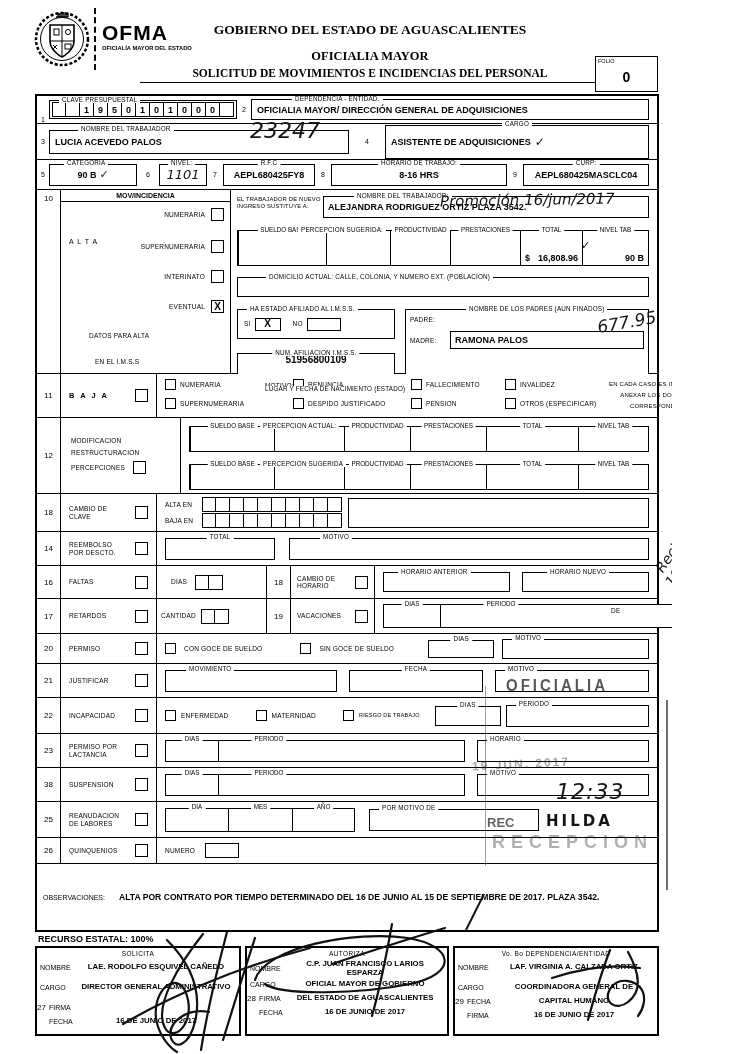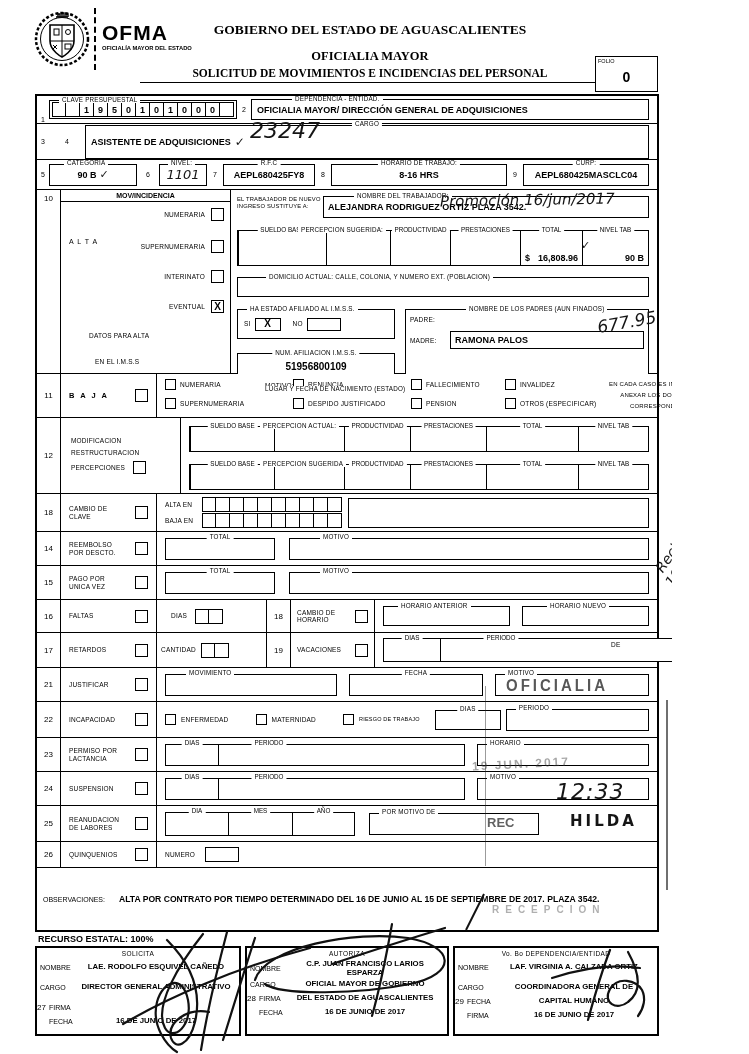--- a/index.html
+++ b/index.html
@@ -86,20 +86,24 @@
       </div>
       <span style="width:14px;text-align:center;font-size:7px">2</span>
       <div class="fbox" style="flex:1;height:21px;margin-right:8px;display:flex;align-items:center;padding:0 5px">
         <span class="flabel" style="left:40px">DEPENDENCIA - ENTIDAD.</span>
         <span class="v">OFICIALIA MAYOR/ DIRECCIÓN GENERAL DE ADQUISICIONES</span>
       </div>
     </div>
 
     <div class="row" style="height:36px;align-items:center">
       <span style="width:12px;text-align:center;font-size:7px">3</span>
+      <div class="fbox" style="width:300px;height:24px;display:flex;align-items:center;padding:0 5px">
+        <span class="flabel" style="left:28px">NOMBRE DEL TRABAJADOR</span>
+        <span class="v">LUCIA ACEVEDO PALOS</span>
+      </div>
       <span style="width:36px;text-align:center;font-size:7px">4</span>
       <div class="fbox" style="flex:1;height:24px;margin-right:8px;display:flex;align-items:center;padding:16px 5px">
         <span class="flabel c">CARGO</span>
         <span class="v">ASISTENTE DE ADQUISICIONES</span>
         <span class="hwi" style="font-size:12px;margin-left:4px">✓</span>
       </div>
     </div>
 
     <div class="row" style="height:30px;align-items:center">
       <span style="width:12px;text-align:center;font-size:7px">5</span>
@@ -195,21 +199,21 @@
         </div>
         <div style="display:flex;gap:10px;margin-top:12px">
           <div style="width:158px;flex:none">
             <div class="fbox" style="height:30px;display:flex;align-items:center;padding:0 6px;gap:4px">
               <span class="flabel">HA ESTADO AFILIADO AL I.M.S.S.</span>
               <span class="lab">SI</span>
               <span class="cb" style="width:26px">X</span>
               <span class="lab" style="margin-left:8px">NO</span>
               <span class="cb" style="width:34px"></span>
             </div>
-            <div class="fbox" style="height:26px;margin-top:14px;display:flex;align-items:center;justify-content:center">
+            <div class="fbox" style="height:26px;margin-top:14px;display:flex;justify-content:center">
               <span class="flabel c">NUM. AFILIACION I.M.S.S.</span>
               <span class="v" style="font-size:10px">51956800109</span>
             </div>
           </div>
           <div class="fbox" style="flex:1;height:66px;padding:4px 4px 2px 4px">
             <span class="flabel" style="left:60px">NOMBRE DE LOS PADRES (AUN FINADOS)</span>
             <div style="display:flex;align-items:center;gap:6px;margin-top:2px">
               <span class="lab" style="width:34px">PADRE:</span>
             </div>
             <div style="display:flex;align-items:center;gap:6px;margin-top:8px">
@@ -397,38 +401,20 @@
       <div style="flex:1;display:flex;align-items:center;gap:14px;padding:4px 8px">
         <div class="fbox" style="width:110px;height:22px">
             <span class="flabel c">TOTAL</span>
           </div>
         <div class="fbox" style="flex:1;height:22px">
             <span class="flabel" style="left:30px">MOTIVO</span>
           </div>
       </div>
     </div>
 
-    <div class="row" style="height:34px">
-      <div class="numcell">15</div>
-      <div style="width:96px;flex:none;border-right:1.6px solid #000;display:flex;align-items:center;justify-content:space-between;padding:0 8px">
-        <span>
-            <span class="lab" style="display:block">PAGO POR</span>
-            <span class="lab" style="display:block">UNICA VEZ</span>
-          </span>
-        <span class="cb"></span>
-      </div>
-      <div style="flex:1;display:flex;align-items:center;gap:14px;padding:4px 8px">
-        <div class="fbox" style="width:110px;height:22px">
-            <span class="flabel c">TOTAL</span>
-          </div>
-        <div class="fbox" style="flex:1;height:22px">
-            <span class="flabel" style="left:30px">MOTIVO</span>
-          </div>
-      </div>
-    </div>
 
     <div class="row" style="height:33px">
       <div class="numcell">16</div>
       <div style="width:96px;flex:none;border-right:1.6px solid #000;display:flex;align-items:center;justify-content:space-between;padding:0 8px">
         <span class="lab">FALTAS</span>
           <span class="cb"></span>
       </div>
       <div style="width:110px;flex:none;border-right:1.6px solid #000;display:flex;align-items:center;gap:8px;padding-left:14px">
         <span class="lab">DIAS</span>
         <span class="cells">
@@ -479,20 +465,39 @@
             </div>
           <div class="seg" style="flex:1;justify-content:flex-start;align-items:flex-start;padding:2px 0 0 0">
             <span class="seglab" style="left:60px">PERIODO</span>
             <span class="lab" style="margin-left:170px">DE</span>
             <span class="lab" style="margin-left:90px">AL</span>
           </div>
         </div>
       </div>
     </div>
 
+    <div class="row" style="height:30px">
+      <div class="numcell">20</div>
+      <div style="width:96px;flex:none;border-right:1.6px solid #000;display:flex;align-items:center;justify-content:space-between;padding:0 8px">
+        <span class="lab">PERMISO</span>
+          <span class="cb"></span>
+      </div>
+      <div style="flex:1;display:flex;align-items:center;gap:8px;padding:3px 8px">
+        <span class="cb sm"></span>
+          <span class="lab">CON GOCE DE SUELDO</span>
+        <span class="cb sm" style="margin-left:30px"></span>
+          <span class="lab">SIN GOCE DE SUELDO</span>
+        <div class="fbox" style="width:66px;height:18px;margin-left:26px">
+            <span class="flabel c">DIAS</span>
+          </div>
+        <div class="fbox" style="flex:1;height:20px">
+            <span class="flabel">MOTIVO</span>
+          </div>
+      </div>
+    </div>
 
     <div class="row" style="height:34px">
       <div class="numcell">21</div>
       <div style="width:96px;flex:none;border-right:1.6px solid #000;display:flex;align-items:center;justify-content:space-between;padding:0 8px">
         <span class="lab">JUSTIFICAR</span>
           <span class="cb"></span>
       </div>
       <div style="flex:1;display:flex;align-items:center;gap:12px;padding:4px 8px">
         <div class="fbox" style="width:172px;height:22px">
             <span class="flabel" style="left:20px">MOVIMIENTO</span>
@@ -546,21 +551,21 @@
               <span class="seglab" style="left:50px">PERIODO</span>
             </div>
         </div>
         <div class="fbox" style="flex:1;height:22px">
             <span class="flabel">HORARIO</span>
           </div>
       </div>
     </div>
 
     <div class="row" style="height:34px">
-      <div class="numcell">24</div>
+      <div class="numcell">38</div>
       <div style="width:96px;flex:none;border-right:1.6px solid #000;display:flex;align-items:center;justify-content:space-between;padding:0 8px">
         <span class="lab">SUSPENSION</span>
           <span class="cb"></span>
       </div>
       <div style="flex:1;display:flex;align-items:center;gap:12px;padding:4px 8px">
         <div class="fbox" style="width:300px;height:22px;display:flex">
           <div class="seg" style="width:52px">
               <span class="seglab">DIAS</span>
             </div>
           <div class="seg" style="flex:1">
@@ -687,26 +692,26 @@
   </div>
 
   <div class="hw" style="left:250px;top:118px;font-size:22px">23247</div>
   <div class="hw" style="left:440px;top:191px;font-size:15px;transform:rotate(-1deg)">Promoción   16/jun/2017</div>
   <div class="hw" style="left:597px;top:312px;font-size:17px;transform:rotate(-10deg)">677.95</div>
   <div class="hw" style="left:652px;top:566px;font-size:14px;transform:rotate(-55deg);transform-origin:left top">
     <span style="display:block">Recibí ✓</span>
     <span style="display:block;margin-left:-6px">190617</span>
   </div>
   <div class="hw" style="left:556px;top:779px;font-size:22px;letter-spacing:1px">12:33</div>
-  <div class="hw" style="left:570px;top:812px;font-size:15px;letter-spacing:3px;font-style:normal;font-weight:700">HILDA</div>
+  <div class="hw" style="left:546px;top:812px;font-size:15px;letter-spacing:3px;font-style:normal;font-weight:700">HILDA</div>
 
   <div class="stamp" style="left:506px;top:676px;font-size:15px;letter-spacing:3px;opacity:.85;transform:scaleY(1.1)">OFICIALIA</div>
   <div class="stamp" style="left:472px;top:757px;font-size:12px;letter-spacing:2px;opacity:.45;transform:rotate(-3deg)">19 JUN. 2017</div>
   <div class="stamp" style="left:487px;top:815px;font-size:13px;opacity:.8">REC</div>
-  <div class="stamp" style="left:492px;top:904px;font-size:10px;letter-spacing:6px;opacity:.4;filter:blur(.4px)">RECEPCION</div>
+  <div class="stamp" style="left:492px;top:832px;font-size:18px;letter-spacing:6px;opacity:.4;filter:blur(.4px)">RECEPCION</div>
   <div class="abs" style="left:666px;top:700px;height:190px;border-left:2.5px solid #222;opacity:.65"></div>
   <div class="abs" style="left:485px;top:686px;height:180px;border-left:1.5px solid #222;opacity:.45"></div>
 
   <svg class="sig" style="left:105px;top:928px" width="270" height="126" viewBox="0 0 270 126">
     <g fill="none" stroke="#111" stroke-width="2.2" stroke-linecap="round">
       <path d="M98,6 C75,35 48,78 60,100 C68,114 88,98 83,72 C78,46 58,52 52,74 C46,98 62,118 72,124"></path>
       <path d="M62,12 C82,32 98,60 90,94 C84,118 70,122 66,110 C62,94 82,80 104,84"></path>
       <path d="M18,96 C62,70 130,40 205,20"></path>
       <path d="M122,4 C112,42 102,84 96,122"></path>
       <path d="M150,10 C140,40 128,80 118,112"></path>

